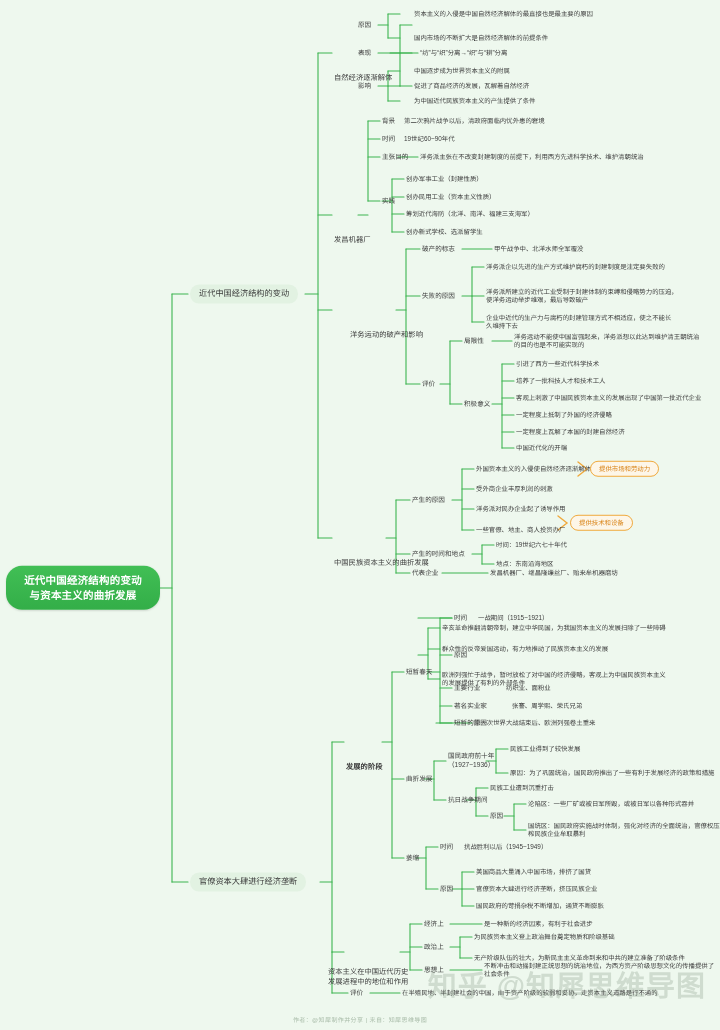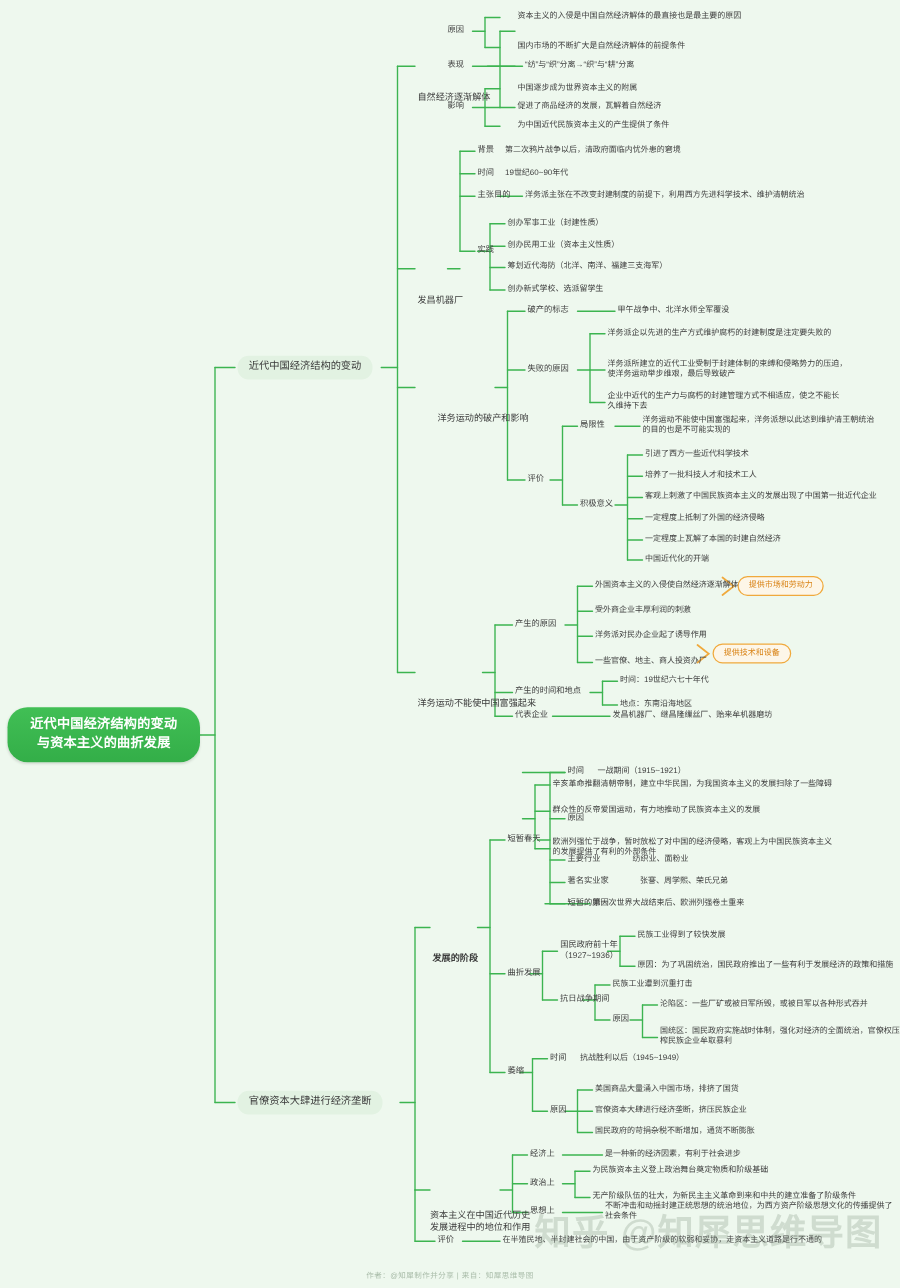--- a/index.html
+++ b/index.html
@@ -319,21 +319,21 @@
   <div class="node n-leaf wrap" style="left:514px; top:341px;">洋务运动不能使中国富强起来，洋务派想以此达到维护清王朝统治
 的目的也是不可能实现的</div>
   <div class="node n-l4" style="left:464px; top:404px;">积极意义</div>
   <div class="node n-leaf" style="left:516px; top:364px;">引进了西方一些近代科学技术</div>
   <div class="node n-leaf" style="left:516px; top:381px;">培养了一批科技人才和技术工人</div>
   <div class="node n-leaf" style="left:516px; top:398px;">客观上刺激了中国民族资本主义的发展出现了中国第一批近代企业</div>
   <div class="node n-leaf" style="left:516px; top:415px;">一定程度上抵制了外国的经济侵略</div>
   <div class="node n-leaf" style="left:516px; top:432px;">一定程度上瓦解了本国的封建自然经济</div>
   <div class="node n-leaf" style="left:516px; top:448px;">中国近代化的开端</div>
 
-  <div class="node n-l3" style="left:334px; top:538px;">洋务运动不能使中国富强起来</div>
+  <div class="node n-l3" style="left:334px; top:538px;">中国民族资本主义的曲折发展</div>
   <div class="node n-l4" style="left:412px; top:500px;">产生的原因</div>
   <div class="node n-leaf" style="left:476px; top:469px;">外国资本主义的入侵使自然经济逐渐解体</div>
   <div class="node n-callout" style="left:590px; top:469px;">提供市场和劳动力</div>
   <div class="node n-leaf" style="left:476px; top:489px;">受外商企业丰厚利润的刺激</div>
   <div class="node n-leaf" style="left:476px; top:509px;">洋务派对民办企业起了诱导作用</div>
   <div class="node n-leaf" style="left:476px; top:530px;">一些官僚、地主、商人投资办厂</div>
   <div class="node n-callout" style="left:570px; top:523px;">提供技术和设备</div>
   <div class="node n-l4" style="left:412px; top:554px;">产生的时间和地点</div>
   <div class="node n-leaf" style="left:496px; top:545px;">时间：19世纪六七十年代</div>
   <div class="node n-leaf" style="left:496px; top:564px;">地点：东南沿海地区</div>
@@ -370,21 +370,21 @@
 榨民族企业牟取暴利</div>
 
   <div class="node n-l4" style="left:406px; top:858px;">萎缩</div>
   <div class="node n-l4" style="left:440px; top:847px;">时间</div>
   <div class="node n-leaf" style="left:464px; top:847px;">抗战胜利以后（1945~1949）</div>
   <div class="node n-l4" style="left:440px; top:889px;">原因</div>
   <div class="node n-leaf" style="left:476px; top:872px;">美国商品大量涌入中国市场，排挤了国货</div>
   <div class="node n-leaf" style="left:476px; top:889px;">官僚资本大肆进行经济垄断，挤压民族企业</div>
   <div class="node n-leaf" style="left:476px; top:906px;">国民政府的苛捐杂税不断增加，通货不断膨胀</div>
 
-  <div class="node n-l3" style="left:344px; top:952px; white-space:pre;">资本主义在中国近代历史
+  <div class="node n-l3" style="left:328px; top:952px; white-space:pre;">资本主义在中国近代历史
 发展进程中的地位和作用</div>
   <div class="node n-l4" style="left:424px; top:924px;">经济上</div>
   <div class="node n-leaf" style="left:484px; top:924px;">是一种新的经济因素，有利于社会进步</div>
   <div class="node n-l4" style="left:424px; top:947px;">政治上</div>
   <div class="node n-leaf" style="left:474px; top:937px;">为民族资本主义登上政治舞台奠定物质和阶级基础</div>
   <div class="node n-leaf" style="left:474px; top:958px;">无产阶级队伍的壮大，为新民主主义革命到来和中共的建立准备了阶级条件</div>
   <div class="node n-l4" style="left:424px; top:970px;">思想上</div>
   <div class="node n-leaf" style="left:484px; top:970px;">不断冲击和动摇封建正统思想的统治地位，为西方资产阶级思想文化的传播提供了社会条件</div>
   <div class="node n-l4" style="left:350px; top:993px;">评价</div>
   <div class="node n-leaf" style="left:402px; top:993px;">在半殖民地、半封建社会的中国，由于资产阶级的软弱和妥协，走资本主义道路是行不通的</div>

